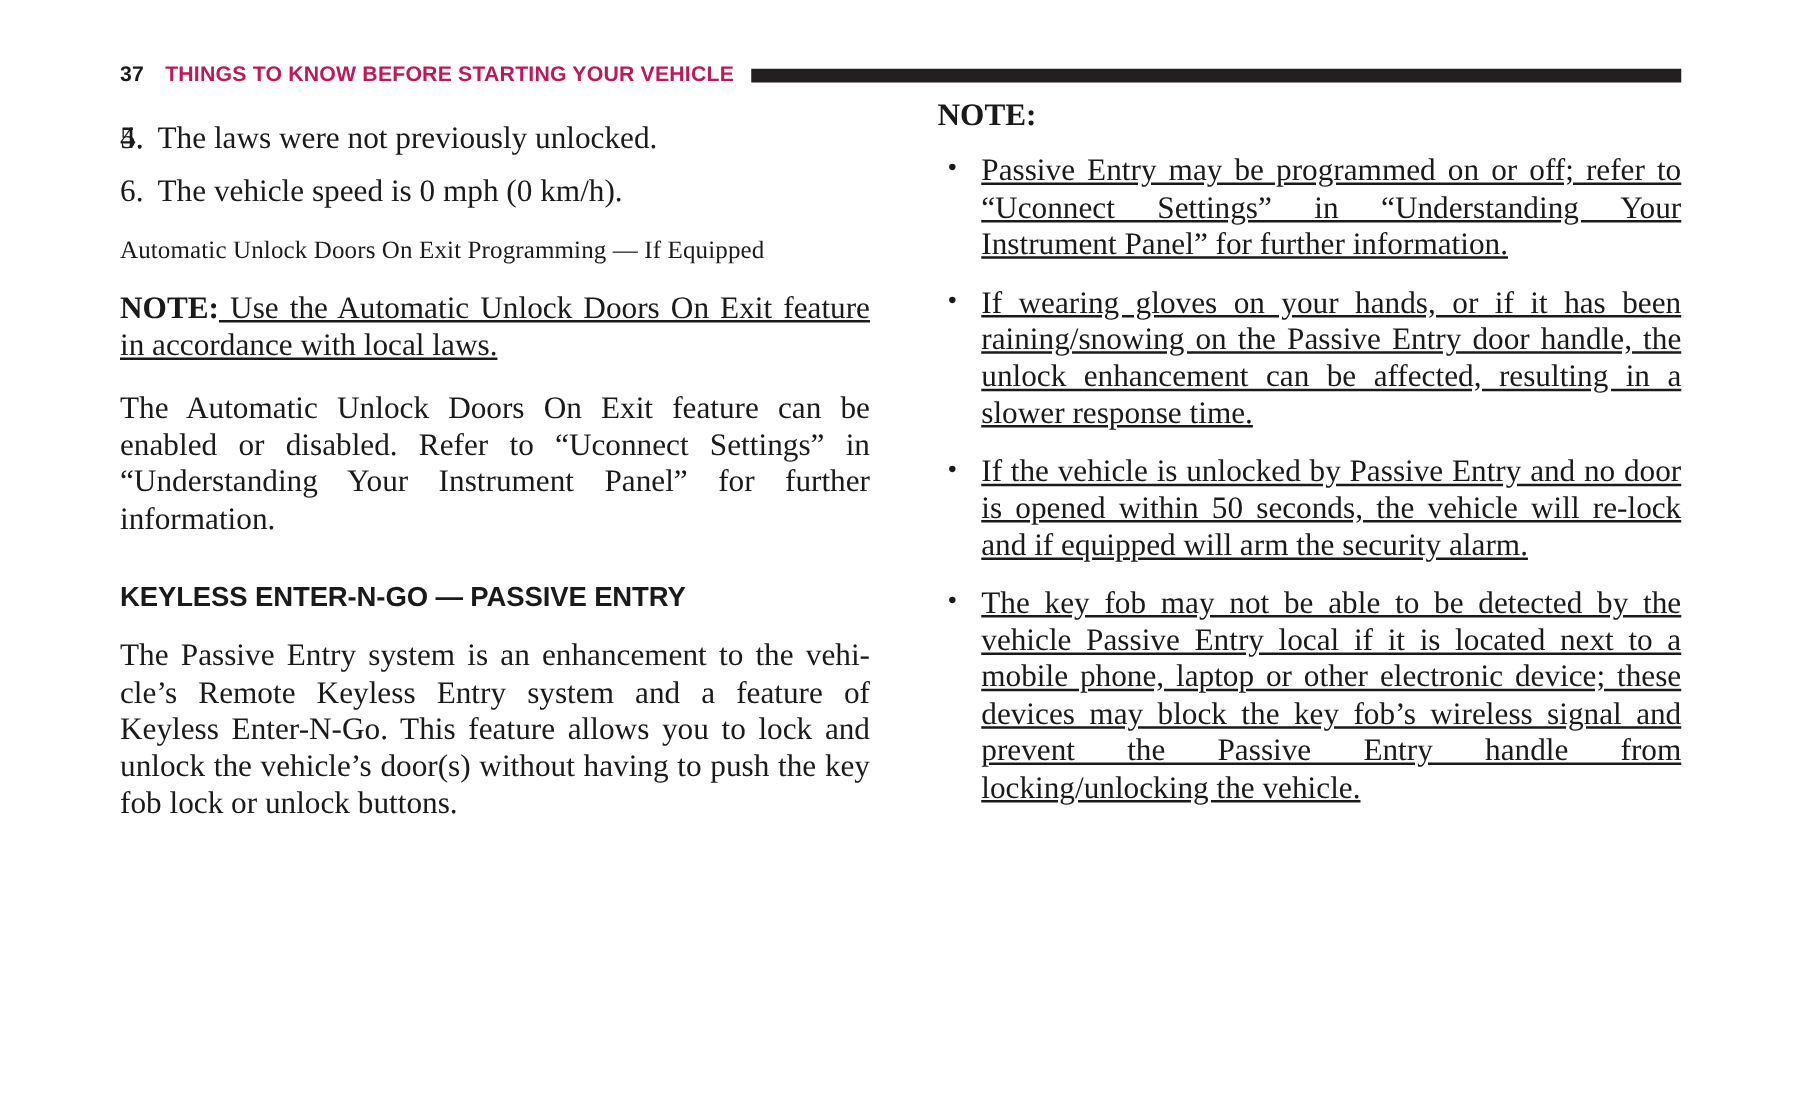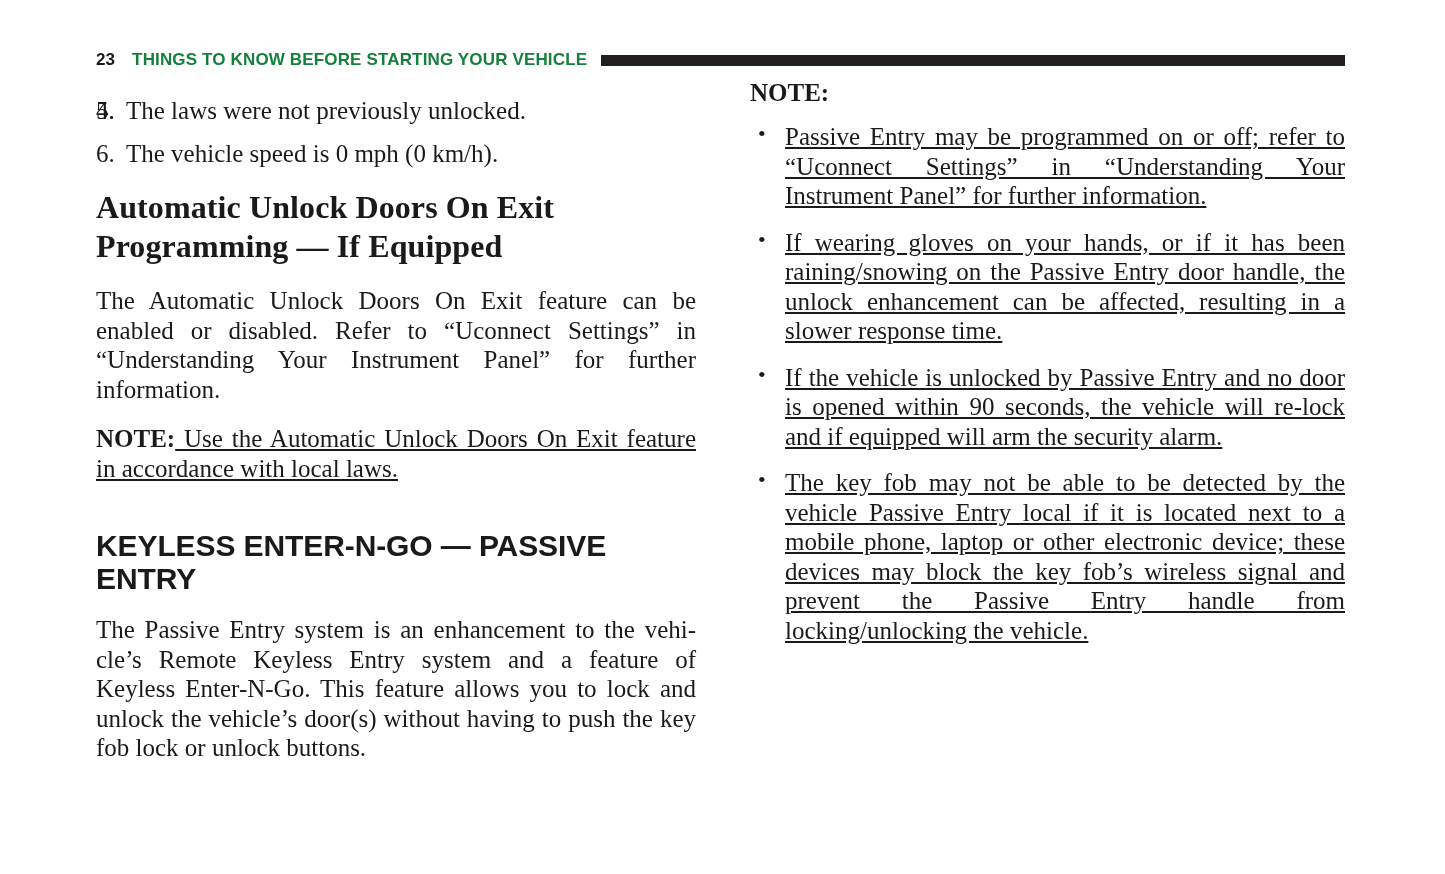--- a/index.html
+++ b/index.html
@@ -37,21 +37,21 @@
     font-size: 17px;
     letter-spacing: 0.1px;
     color: #1a1a1a;
     white-space: nowrap;
   }
   .header-title {
     font-family: "Liberation Sans", "DejaVu Sans", sans-serif;
     font-weight: bold;
     font-size: 17px;
     letter-spacing: 0.15px;
-    color: #15803d;
+    color: #be185d;
     white-space: nowrap;
     margin-left: 17px;
   }
   .header-rule {
     flex: 1 1 auto;
     height: 11px;
     background: #231f20;
     margin-left: 14px;
   }
 
@@ -89,32 +89,32 @@
     margin-bottom: 18px;
   }
   .num-item .num {
     position: absolute;
     left: 0;
     top: 0;
   }
 
   
   .sub-head {
-    font-size: 32px;
-    font-weight: bold;
+    font-size: 20px;
+    font-weight: normal;
     line-height: 1.21;
     margin: 22px 0 0 0;
     letter-spacing: 0.1px;
   }
   .section-head {
     font-family: "Liberation Sans", "DejaVu Sans", sans-serif;
-    font-size: 30px;
+    font-size: 22px;
     font-weight: bold;
     line-height: 1.1;
-    margin: 46px 0 0 0;
+    margin: 36px 0 0 0;
     letter-spacing: -0.1px;
   }
 
   
   p.body-par {
     font-size: 25px;
     line-height: 1.18;
     margin: 20px 0 0 0;
     text-align: justify;
     text-justify: inter-word;
@@ -163,21 +163,21 @@
     display: inline;
     text-decoration: underline;
   }
 </style>
 </head>
 <body>
 
 <div class="page">
 
   <div class="page-header">
-    <span class="header-page-number">23</span>
+    <span class="header-page-number">37</span>
     <span class="header-title">THINGS TO KNOW BEFORE STARTING YOUR VEHICLE</span>
     <span class="header-rule"></span>
   </div>
 
   <div class="columns">
 
     <div class="col col-left">
 
       <ol class="num-list">
         <li class="num-item">
@@ -188,47 +188,47 @@
           <span class="txt">The laws were not previously unlocked.</span>
         </li>
         <li class="num-item">
           <span class="num">6.</span>
           <span class="txt">The vehicle speed is 0 mph (0 km/h).</span>
         </li>
       </ol>
 
       <h2 class="sub-head">Automatic Unlock Doors On Exit Programming — If Equipped</h2>
 
-      <p class="body-par first">The Automatic Unlock Doors On Exit feature can be enabled or disabled. Refer to “Uconnect Settings” in “Understanding Your Instrument Panel” for further informa­tion.</p>
-
       <p class="body-par">
         <span class="note-label">NOTE:</span><span class="txt"> Use the Automatic Unlock Doors On Exit feature in accordance with local laws.</span>
       </p>
 
+      <p class="body-par first">The Automatic Unlock Doors On Exit feature can be enabled or disabled. Refer to “Uconnect Settings” in “Understanding Your Instrument Panel” for further informa­tion.</p>
+
       <h1 class="section-head">KEYLESS ENTER-N-GO — PASSIVE ENTRY</h1>
 
       <p class="body-par">The Passive Entry system is an enhancement to the vehi­cle’s Remote Keyless Entry system and a feature of Keyless Enter-N-Go. This feature allows you to lock and unlock the vehicle’s door(s) without having to push the key fob lock or unlock buttons.</p>
     </div>
 
     <div class="col col-right">
 
       <h2 class="note-head">NOTE:</h2>
 
       <ul class="bullet-list">
         <li class="bullet-item">
           <span class="dot">•</span>
           <span class="txt">Passive Entry may be programmed on or off; refer to “Uconnect Settings” in “Understanding Your Instrument Panel” for further information.</span>
         </li>
         <li class="bullet-item">
           <span class="dot">•</span>
           <span class="txt">If wearing gloves on your hands, or if it has been raining/snowing on the Passive Entry door handle, the unlock enhancement can be affected, resulting in a slower response time.</span>
         </li>
         <li class="bullet-item">
           <span class="dot">•</span>
-          <span class="txt">If the vehicle is unlocked by Passive Entry and no door is opened within 90 seconds, the vehicle will re-lock and if equipped will arm the security alarm.</span>
+          <span class="txt">If the vehicle is unlocked by Passive Entry and no door is opened within 50 seconds, the vehicle will re-lock and if equipped will arm the security alarm.</span>
         </li>
         <li class="bullet-item">
           <span class="dot">•</span>
           <span class="txt">The key fob may not be able to be detected by the vehicle Passive Entry local if it is located next to a mobile phone, laptop or other electronic device; these devices may block the key fob’s wireless signal and prevent the Passive Entry handle from locking/unlocking the ve­hicle.</span>
         </li>
       </ul>
     </div>
 
   </div>
 </div>

